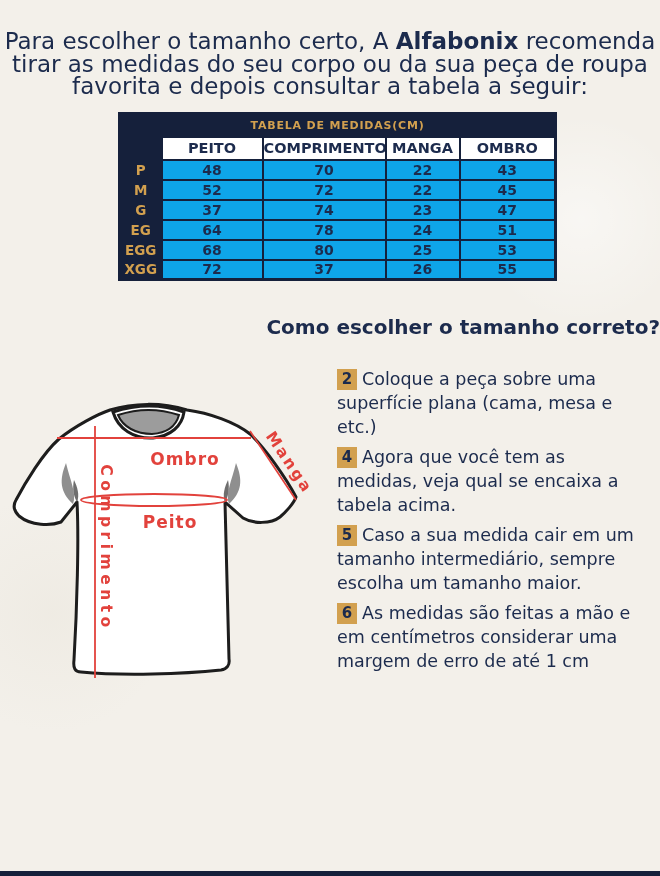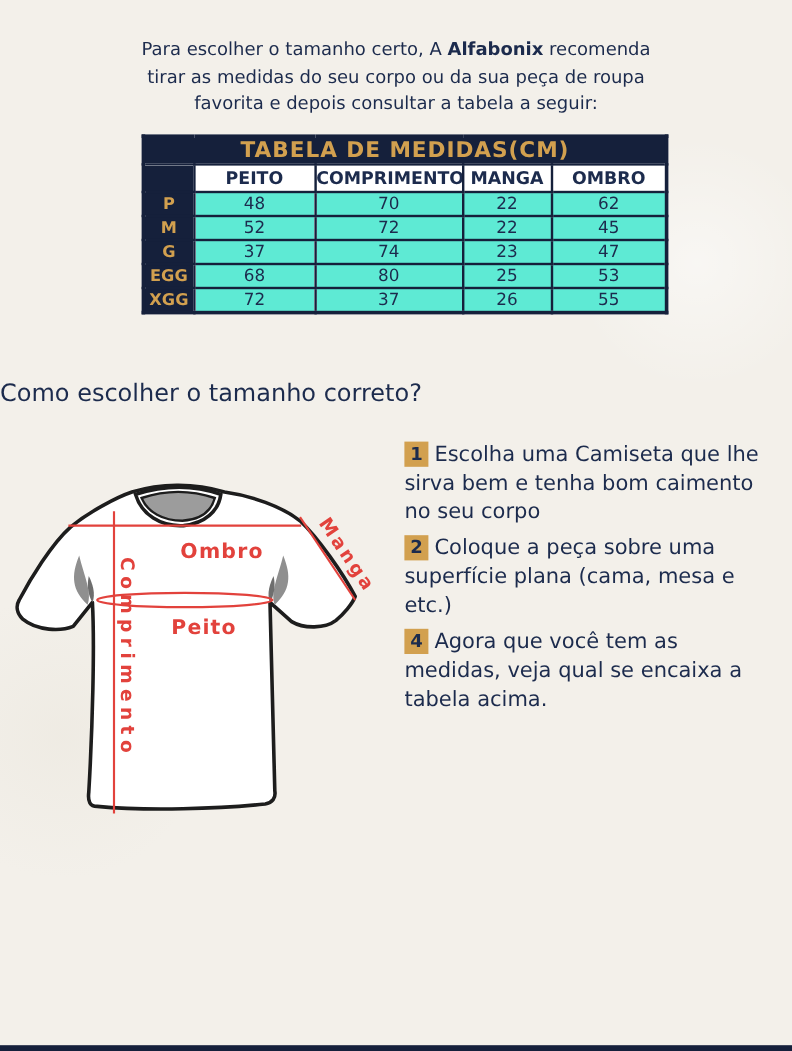--- a/index.html
+++ b/index.html
@@ -13,21 +13,21 @@
       radial-gradient(circle 150px at 88% 25%, rgba(255,255,255,0.45), rgba(255,255,255,0) 70%),
       radial-gradient(circle 170px at 8% 70%, rgba(236,232,223,0.6), rgba(236,232,223,0) 70%);
     font-family: "DejaVu Sans", "Liberation Sans", sans-serif;
     color: #1c2b4d;
     overflow: hidden;
   }
   
   .intro {
     position: absolute; top: 30px; left: 0; right: 0;
     text-align: center;
-    font-size: 15px; line-height: 22.5px; font-weight: 500;
+    font-size: 23px; line-height: 22.5px; font-weight: 500;
     color: #1c2b4d;
   }
   .intro .brand { font-weight: 800; }
   
   .table-wrap { position: absolute; top: 112px; left: 118px; }
   table.size-table {
     border-collapse: collapse;
     table-layout: fixed;
     width: 436px;
     background: #ffffff;
@@ -36,48 +36,48 @@
   table.size-table th, table.size-table td {
     border: 2px solid #15203b;
     text-align: center;
     vertical-align: middle;
     overflow: hidden;
     white-space: nowrap;
   }
   .title-row th {
     background: #15203b;
     color: #d2a04f;
-    font-size: 18px; font-weight: 700;
+    font-size: 11px; font-weight: 700;
     letter-spacing: 0.8px;
     height: 23px;
   }
   .colhead-row th {
     background: #ffffff;
     color: #1c2b4d;
     font-size: 14.5px; font-weight: 700;
     height: 23px;
   }
   .colhead-row th.corner-cell { background: #15203b; }
   td.measure-cell {
-    background: #5eead4;
-    color: #1c2b4d;
-    font-size: 14px; font-weight: 400;
+    background: #0ea5e9;
+    color: #1c2b4d;
+    font-size: 14px; font-weight: 700;
     height: 20px;
   }
   th.size-cell {
     background: #15203b;
     color: #d2a04f;
     font-size: 13.5px; font-weight: 700;
     height: 20px;
   }
   
   .section-heading {
     position: absolute; top: 315px; left: 0; right: 0;
-    text-align: left;
-    font-size: 20px; font-weight: 400;
+    text-align: right;
+    font-size: 20px; font-weight: 700;
     color: #1c2b4d;
   }
   
   .diagram { position: absolute; left: 3px; top: 388px; width: 332px; height: 300px; }
   .diagram svg { display: block; width: 100%; height: 100%; }
   .measure-label {
     font-family: "DejaVu Sans", "Liberation Sans", sans-serif;
     font-weight: 700;
     fill: #e2423c;
   }
@@ -142,35 +142,42 @@
             <th>MANGA</th>
             <th>OMBRO</th>
           </tr>
       </thead>
       <tbody id="table-body">
           <tr>
             <th class="size-cell">P</th>
             <td class="measure-cell">48</td>
             <td class="measure-cell">70</td>
             <td class="measure-cell">22</td>
-            <td class="measure-cell">62</td>
+            <td class="measure-cell">43</td>
           </tr>
           <tr>
             <th class="size-cell">M</th>
             <td class="measure-cell">52</td>
             <td class="measure-cell">72</td>
             <td class="measure-cell">22</td>
             <td class="measure-cell">45</td>
           </tr>
           <tr>
             <th class="size-cell">G</th>
             <td class="measure-cell">37</td>
             <td class="measure-cell">74</td>
             <td class="measure-cell">23</td>
             <td class="measure-cell">47</td>
+          </tr>
+          <tr>
+            <th class="size-cell">EG</th>
+            <td class="measure-cell">64</td>
+            <td class="measure-cell">78</td>
+            <td class="measure-cell">24</td>
+            <td class="measure-cell">51</td>
           </tr>
           <tr>
             <th class="size-cell">EGG</th>
             <td class="measure-cell">68</td>
             <td class="measure-cell">80</td>
             <td class="measure-cell">25</td>
             <td class="measure-cell">53</td>
           </tr>
           <tr>
             <th class="size-cell">XGG</th>
@@ -220,19 +227,20 @@
       <line x1="247" y1="43" x2="293" y2="112" stroke="#e2423c" stroke-width="1.8"></line>
 
       <text class="measure-label" x="182" y="77" font-size="17" text-anchor="middle" letter-spacing="1">Ombro</text>
       <text class="measure-label" x="167" y="140" font-size="17" text-anchor="middle" letter-spacing="1">Peito</text>
       <text class="measure-label" x="104" y="166" font-size="15.5" text-anchor="middle" letter-spacing="4.5" transform="rotate(90 104 160)">Comprimento</text>
       <text class="measure-label" x="287" y="80" font-size="15.5" text-anchor="middle" letter-spacing="2.5" transform="rotate(56 287 74)">Manga</text>
     </svg>
   </div>
 
   <ol class="steps" id="steps">
-      <li><span class="step-badge">1</span><span>Escolha uma Camiseta que lhe sirva bem e tenha bom caimento no seu corpo</span></li>
       <li><span class="step-badge">2</span><span>Coloque a peça sobre uma superfície plana (cama, mesa e etc.)</span></li>
       <li><span class="step-badge">4</span><span>Agora que você tem as medidas, veja qual se encaixa a tabela acima.</span></li>
+      <li><span class="step-badge">5</span><span>Caso a sua medida cair em um tamanho intermediário, sempre escolha um tamanho maior.</span></li>
+      <li><span class="step-badge">6</span><span>As medidas são feitas a mão e em centímetros considerar uma margem de erro de até 1 cm</span></li>
     </ol>
 
   <div class="bottom-bar"></div>
 </div>
 
 </body></html>

